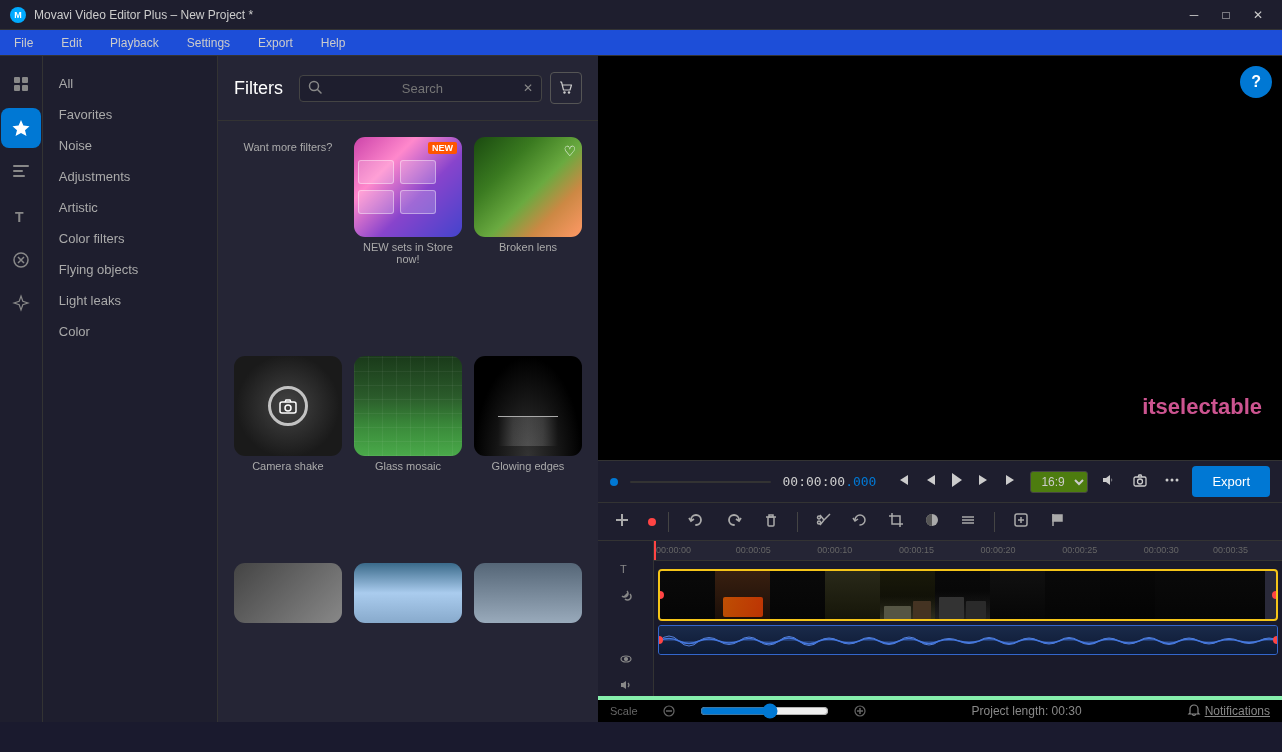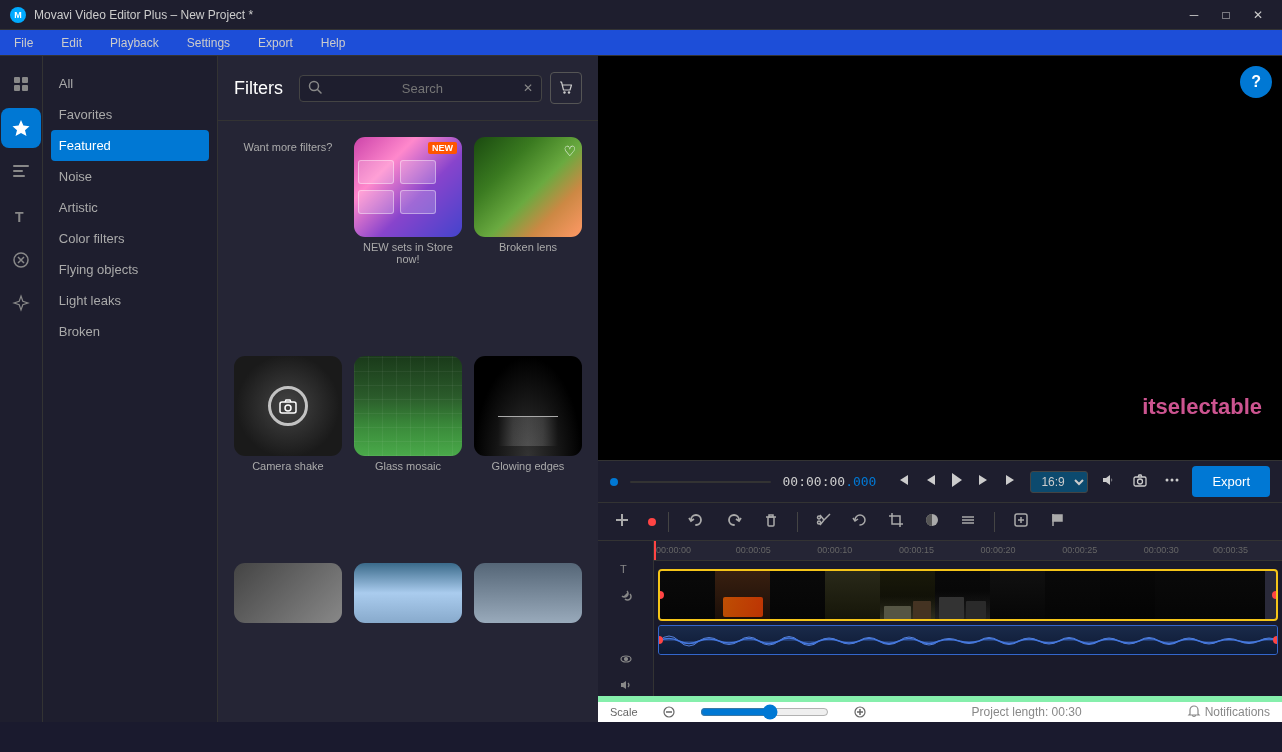--- a/index.html
+++ b/index.html
@@ -55,41 +55,41 @@
     .store-card { background: #1a3a6e; display: flex; flex-direction: column; align-items: center; justify-content: center; }
 
     
     .preview-area { flex: 1; background: #0a0a0a; display: flex; flex-direction: column; }
     .preview-canvas { flex: 1; background: #000; display: flex; align-items: center; justify-content: center; position: relative; }
     .watermark { position: absolute; bottom: 40px; right: 20px; color: #ff69b4; font-size: 22px; font-weight: bold; opacity: 0.8; }
     .preview-controls { height: 42px; background: #1e1e2e; display: flex; align-items: center; padding: 0 12px; gap: 8px; border-top: 1px solid #333; }
     .time-display { font-size: 13px; color: #ccc; font-family: monospace; }
     .time-dot { color: #0078d4; }
     .ctrl-btn { background: transparent; border: none; color: #ccc; cursor: pointer; font-size: 16px; padding: 4px; }
-    .aspect-select { background: #0c4a6e; border: 1px solid #444; color: #ccc; font-size: 12px; padding: 2px 6px; border-radius: 3px; cursor: pointer; }
+    .aspect-select { background: #4d7c0f; border: 1px solid #444; color: #ccc; font-size: 12px; padding: 2px 6px; border-radius: 3px; cursor: pointer; }
     .preview-right-controls { margin-left: auto; display: flex; align-items: center; gap: 8px; }
     .export-btn { background: #0078d4; color: white; border: none; padding: 8px 20px; border-radius: 4px; cursor: pointer; font-size: 13px; font-weight: 500; }
 
     
     .timeline-area { height: 220px; background: #1a1a2a; border-top: 1px solid #333; display: flex; flex-direction: column; }
     .timeline-toolbar { height: 38px; background: #1e1e2e; display: flex; align-items: center; padding: 0 10px; gap: 8px; border-bottom: 1px solid #333; }
     .tl-btn { background: transparent; border: none; color: #aaa; cursor: pointer; font-size: 16px; padding: 4px 6px; border-radius: 4px; }
     .tl-separator { width: 1px; height: 20px; background: #444; margin: 0 4px; }
 
     .timeline-content { display: flex; flex: 1; overflow: hidden; }
     .timeline-left-panel { width: 56px; background: #1e1e2e; border-right: 1px solid #333; display: flex; flex-direction: column; align-items: center; padding: 4px 0; gap: 4px; }
     .tl-side-btn { width: 32px; height: 24px; background: transparent; border: none; color: #888; cursor: pointer; font-size: 13px; display: flex; align-items: center; justify-content: center; }
     .video-track { height: 52px; background: #2a2a3a; border-radius: 4px; margin-bottom: 4px; display: flex; align-items: center; overflow: hidden; position: relative; border: 1px solid #555; }
     .audio-track { height: 28px; background: #1a2a4a; border-radius: 2px; position: relative; overflow: hidden; border: 1px solid #2a4a7a; }
 
-    .scale-bar { height: 26px; background: #ffffff; display: flex; align-items: center; padding: 0 12px; border-top: 6px solid #86efac; gap: 24px; }
+    .scale-bar { height: 26px; background: #000000; display: flex; align-items: center; padding: 0 12px; border-top: 4px solid #86efac; gap: 24px; }
     .scale-label { font-size: 11px; color: #666; }
     .scale-slider { flex: 0 0 120px; accent-color: #0078d4; }
     .project-length { flex: 1; text-align: center; font-size: 12px; color: #888; }
-    .notifications-btn { display: flex; align-items: flex-start; gap: 4px; font-size: 12px; color: #888; cursor: pointer; }
+    .notifications-btn { display: flex; align-items: flex-start; gap: 4px; font-size: 12px; color: #888; cursor: pointer; text-decoration: underline; }
 
     
     .thumb-broken-lens { background: linear-gradient(135deg, #2d5a27 0%, #4a8a3a 40%, #7acc5a 70%, #ff88aa 100%); }
     .thumb-row2-1 { background: linear-gradient(135deg, #444 0%, #888 100%); }
     .thumb-row2-2 { background: linear-gradient(180deg, #3a6a8a 0%, #aaccee 50%, #88aacc 100%); }
     .thumb-row2-3 { background: linear-gradient(180deg, #556677 0%, #99aabb 100%); }
 
     .heart-icon { position: absolute; top: 6px; right: 6px; color: white; font-size: 14px; }
     .camera-circle { width: 40px; height: 40px; border-radius: 50%; border: 3px solid rgba(255,255,255,0.7); display: flex; align-items: center; justify-content: center; color: white; font-size: 16px; }
 
@@ -182,27 +182,27 @@
       <svg width="20" height="20" viewBox="0 0 20 20" fill="#888">
           <path d="M10,2 L11.8,7.2 L17,9 L11.8,10.8 L10,16 L8.2,10.8 L3,9 L8.2,7.2 Z" stroke="#888" fill="none" stroke-width="1.2"></path>
         </svg>
     </div>
   </div>
 
   <div class="filters-sidebar">
     <div style="padding: 8px 0; padding-top: 12px;">
       <div class="sidebar-item">All</div>
       <div class="sidebar-item">Favorites</div>
-      <div class="sidebar-item active">Featured</div>
       <div class="sidebar-item">Noise</div>
+      <div class="sidebar-item">Adjustments</div>
       <div class="sidebar-item">Artistic</div>
       <div class="sidebar-item">Color filters</div>
       <div class="sidebar-item">Flying objects</div>
       <div class="sidebar-item">Light leaks</div>
-      <div class="sidebar-item">Broken</div>
+      <div class="sidebar-item">Color</div>
     </div>
   </div>
 
   <div class="filters-panel">
 
     <div class="filters-header">
       <span class="filters-title">Filters</span>
       <div class="search-box">
         <span class="search-icon">
           <svg width="14" height="14" viewBox="0 0 14 14" fill="none">

